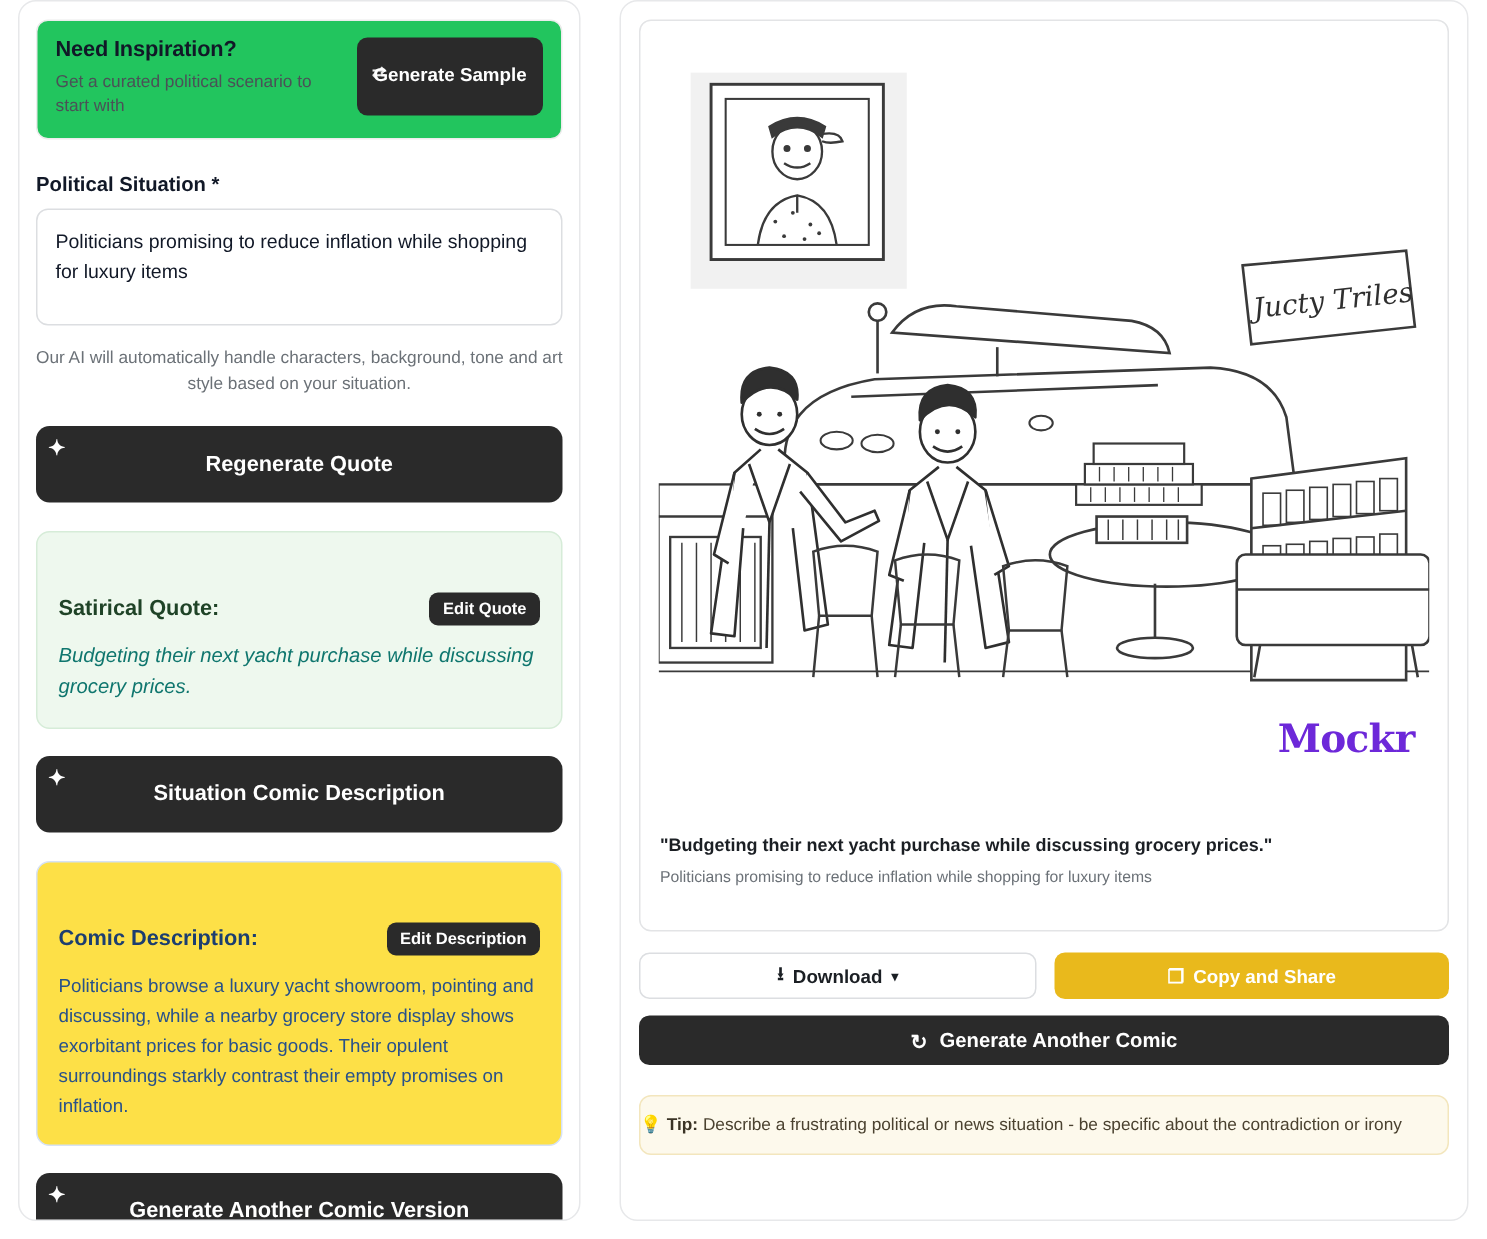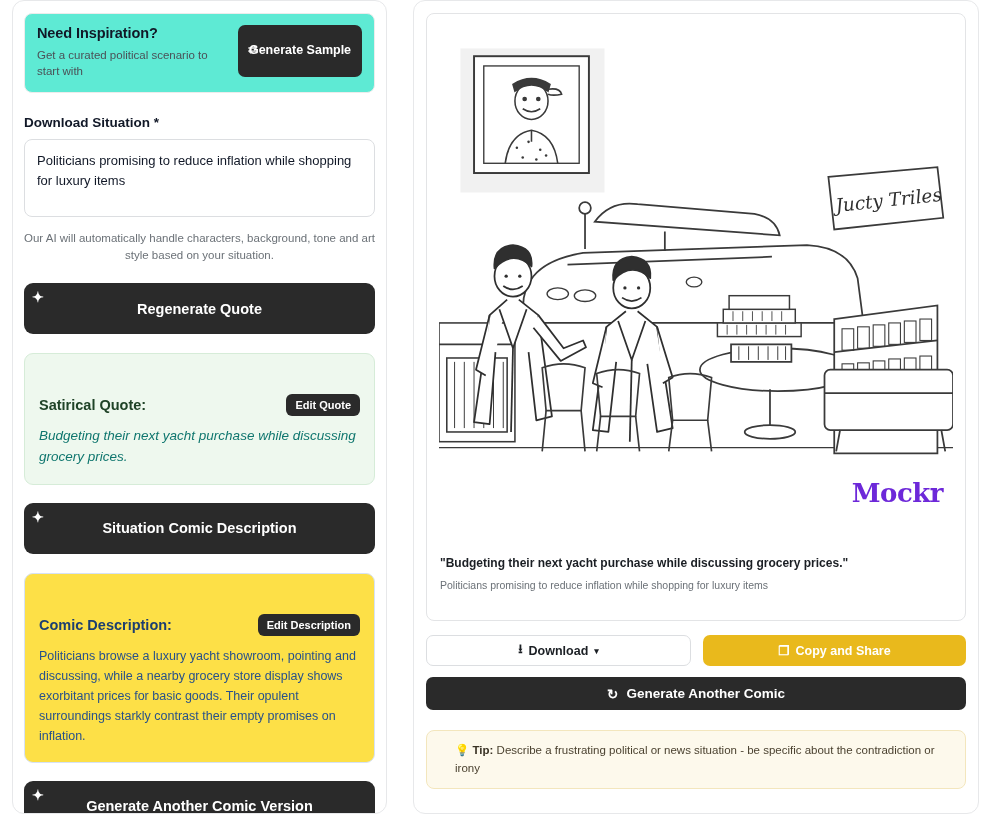--- a/index.html
+++ b/index.html
@@ -25,21 +25,21 @@
     flex: 0 0 375px;
     background: #ffffff;
     border: 1px solid #e7e8ea;
     border-radius: 12px;
     padding: 12px 11px;
     height: 814px;
     overflow: hidden;
   }
 
   .inspiration-card {
-    background: #5eead4;
+    background: #22c55e;
     border: 1px solid #ececec;
     border-radius: 8px;
     padding: 11px 12px;
     display: flex;
     align-items: flex-start;
     justify-content: space-between;
     gap: 10px;
     height: 80px;
   }
   .inspiration-text { flex: 1; }
@@ -280,21 +280,21 @@
     display: flex;
     align-items: center;
     justify-content: center;
     gap: 8px;
   }
   .tip-box {
     margin-top: 20px;
     background: #fdf9ec;
     border: 1px solid #f3e6bd;
     border-radius: 8px;
-    padding: 10px 28px;
+    padding: 10px 0;
     font-size: 11.5px;
     color: #4b4230;
     line-height: 1.6;
   }
   .tip-box b { color: #3a3325; }
   .mockr-mark {
     position: absolute;
     right: 10px; bottom: 36px;
     font-family: "DejaVu Serif", serif;
     font-size: 26px;
@@ -314,21 +314,21 @@
       <div class="inspiration-text">
         <div class="inspiration-title">Need Inspiration?</div>
         <div class="inspiration-sub">Get a curated political scenario to start with</div>
       </div>
       <button class="btn-dark generate-sample-btn">
         <span class="ic">⇄</span>
         <span>Generate Sample</span>
       </button>
     </div>
 
-    <div class="field-label">Download Situation *</div>
+    <div class="field-label">Political Situation *</div>
     <textarea class="situation-box" placeholder="Describe a political situation..." style="">Politicians promising to reduce inflation while shopping for luxury items</textarea>
 
     <p class="hint">Our AI will automatically handle characters, background, tone and art style based on your situation.</p>
 
     <button class="big-btn mt20">
       <span class="spark">✦</span>
       <span>Regenerate Quote</span>
     </button>
 
     <div class="quote-card">

